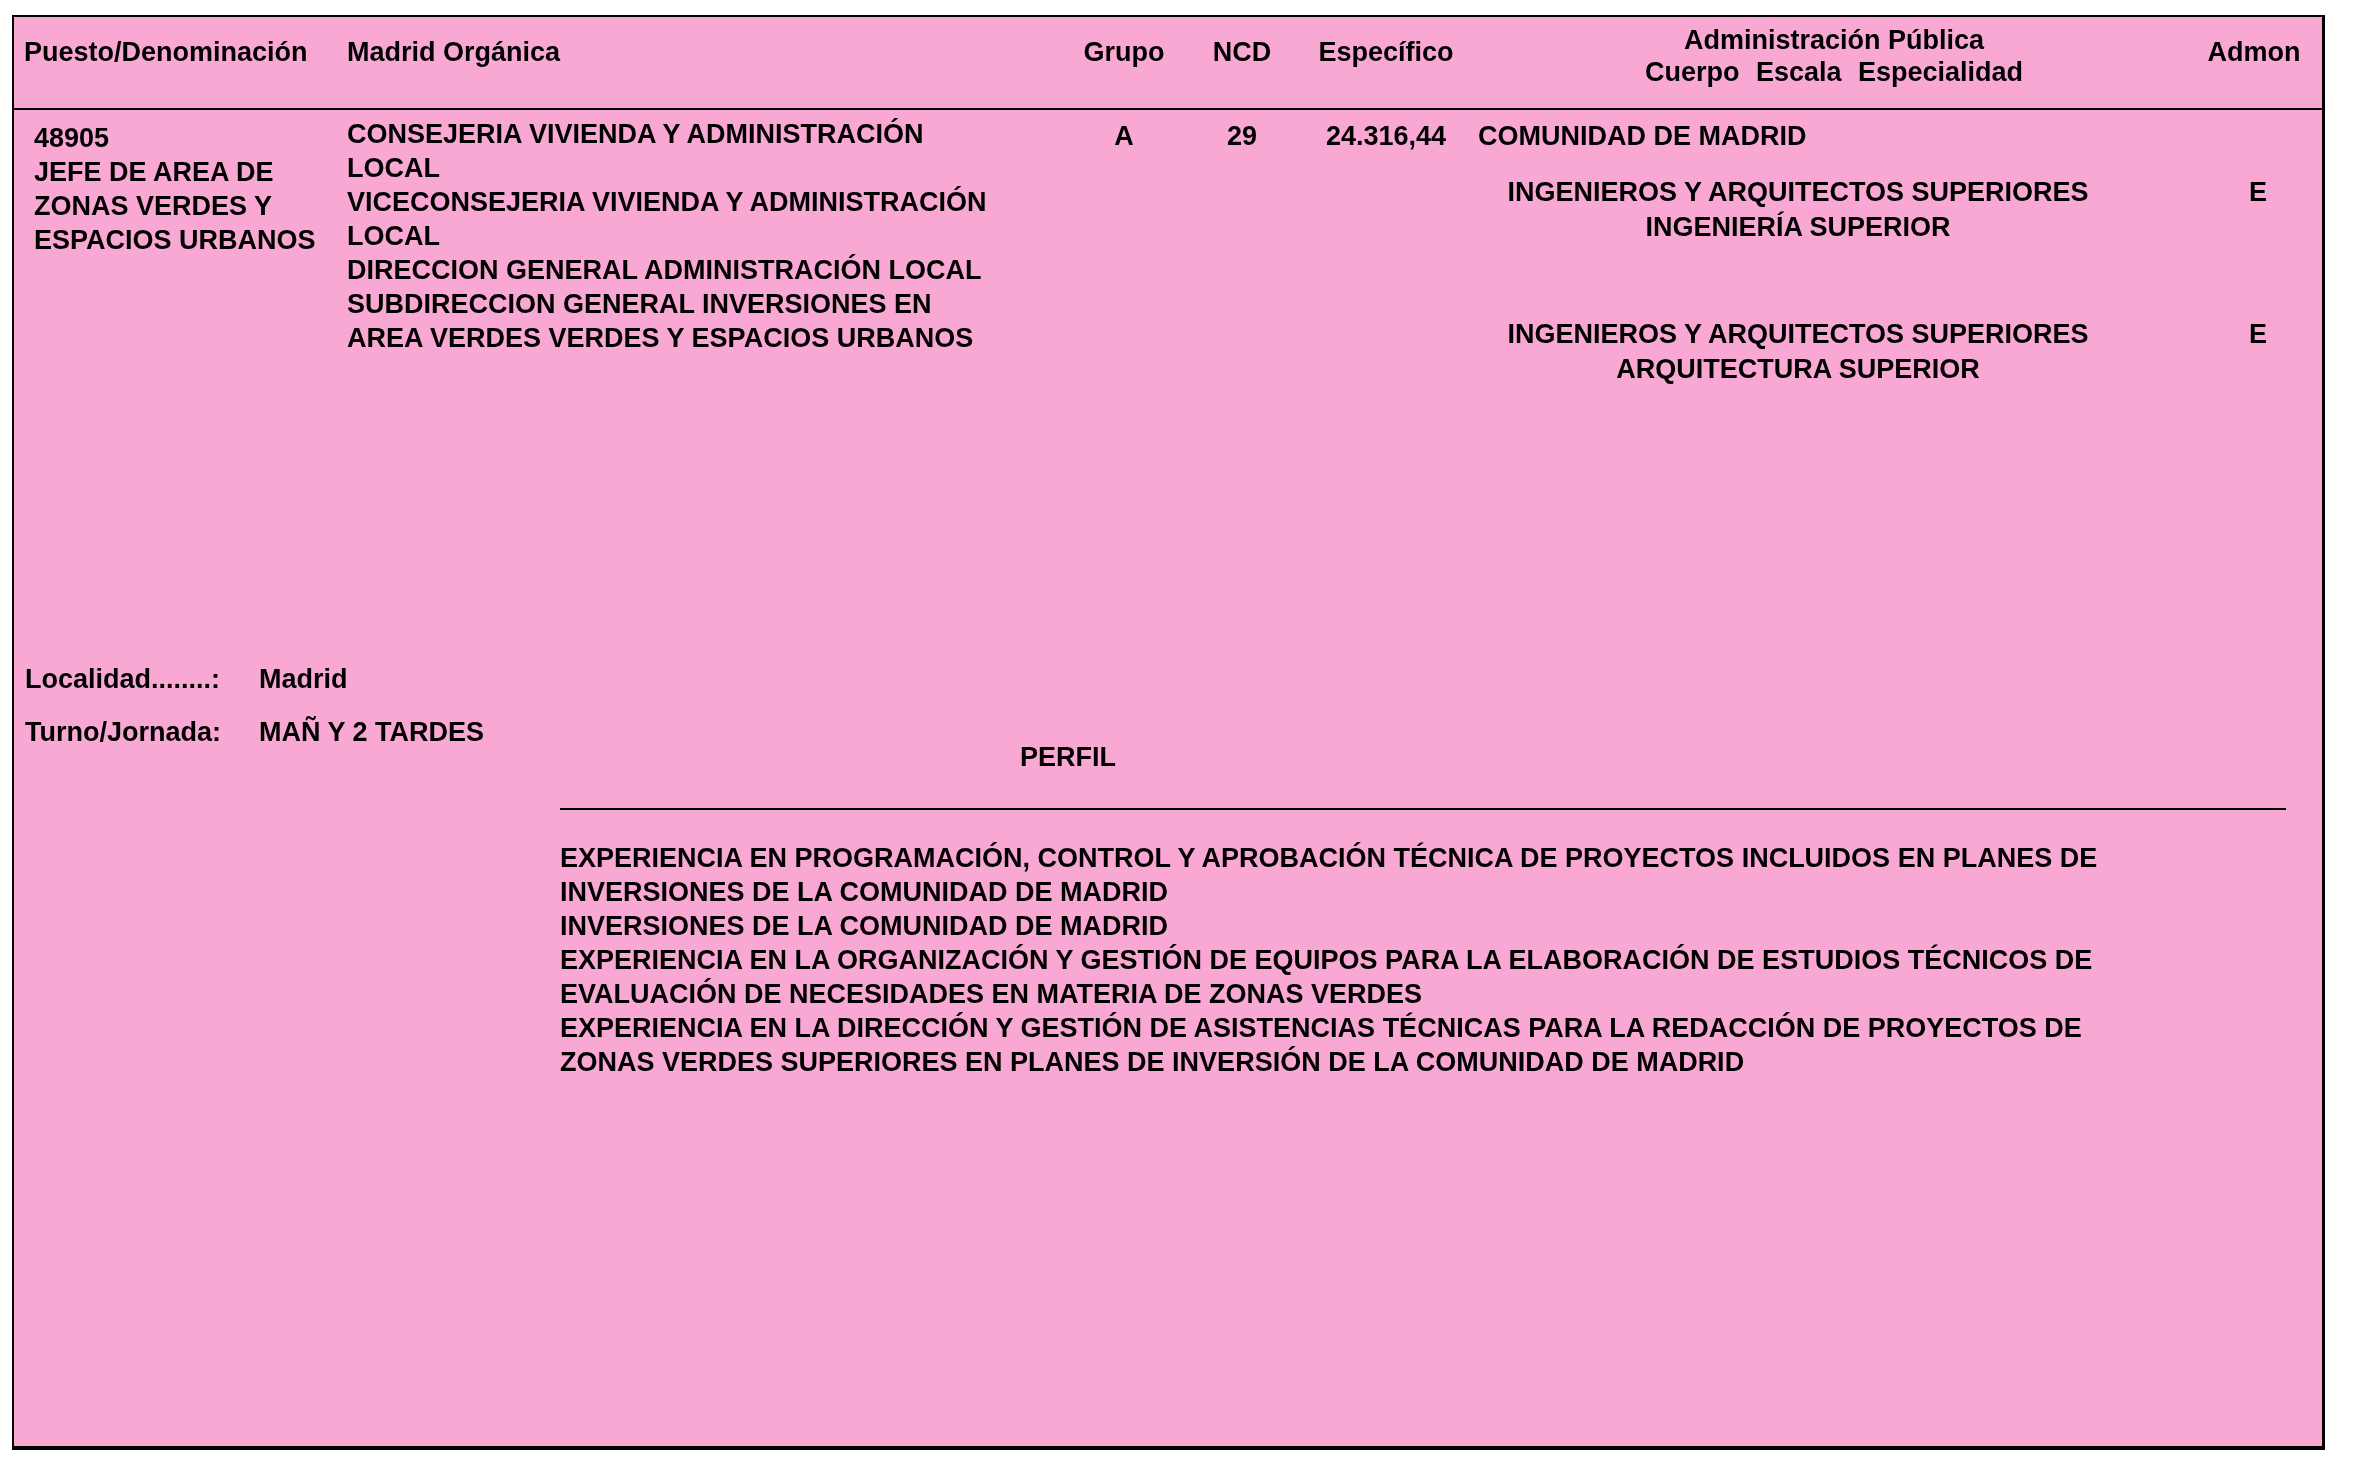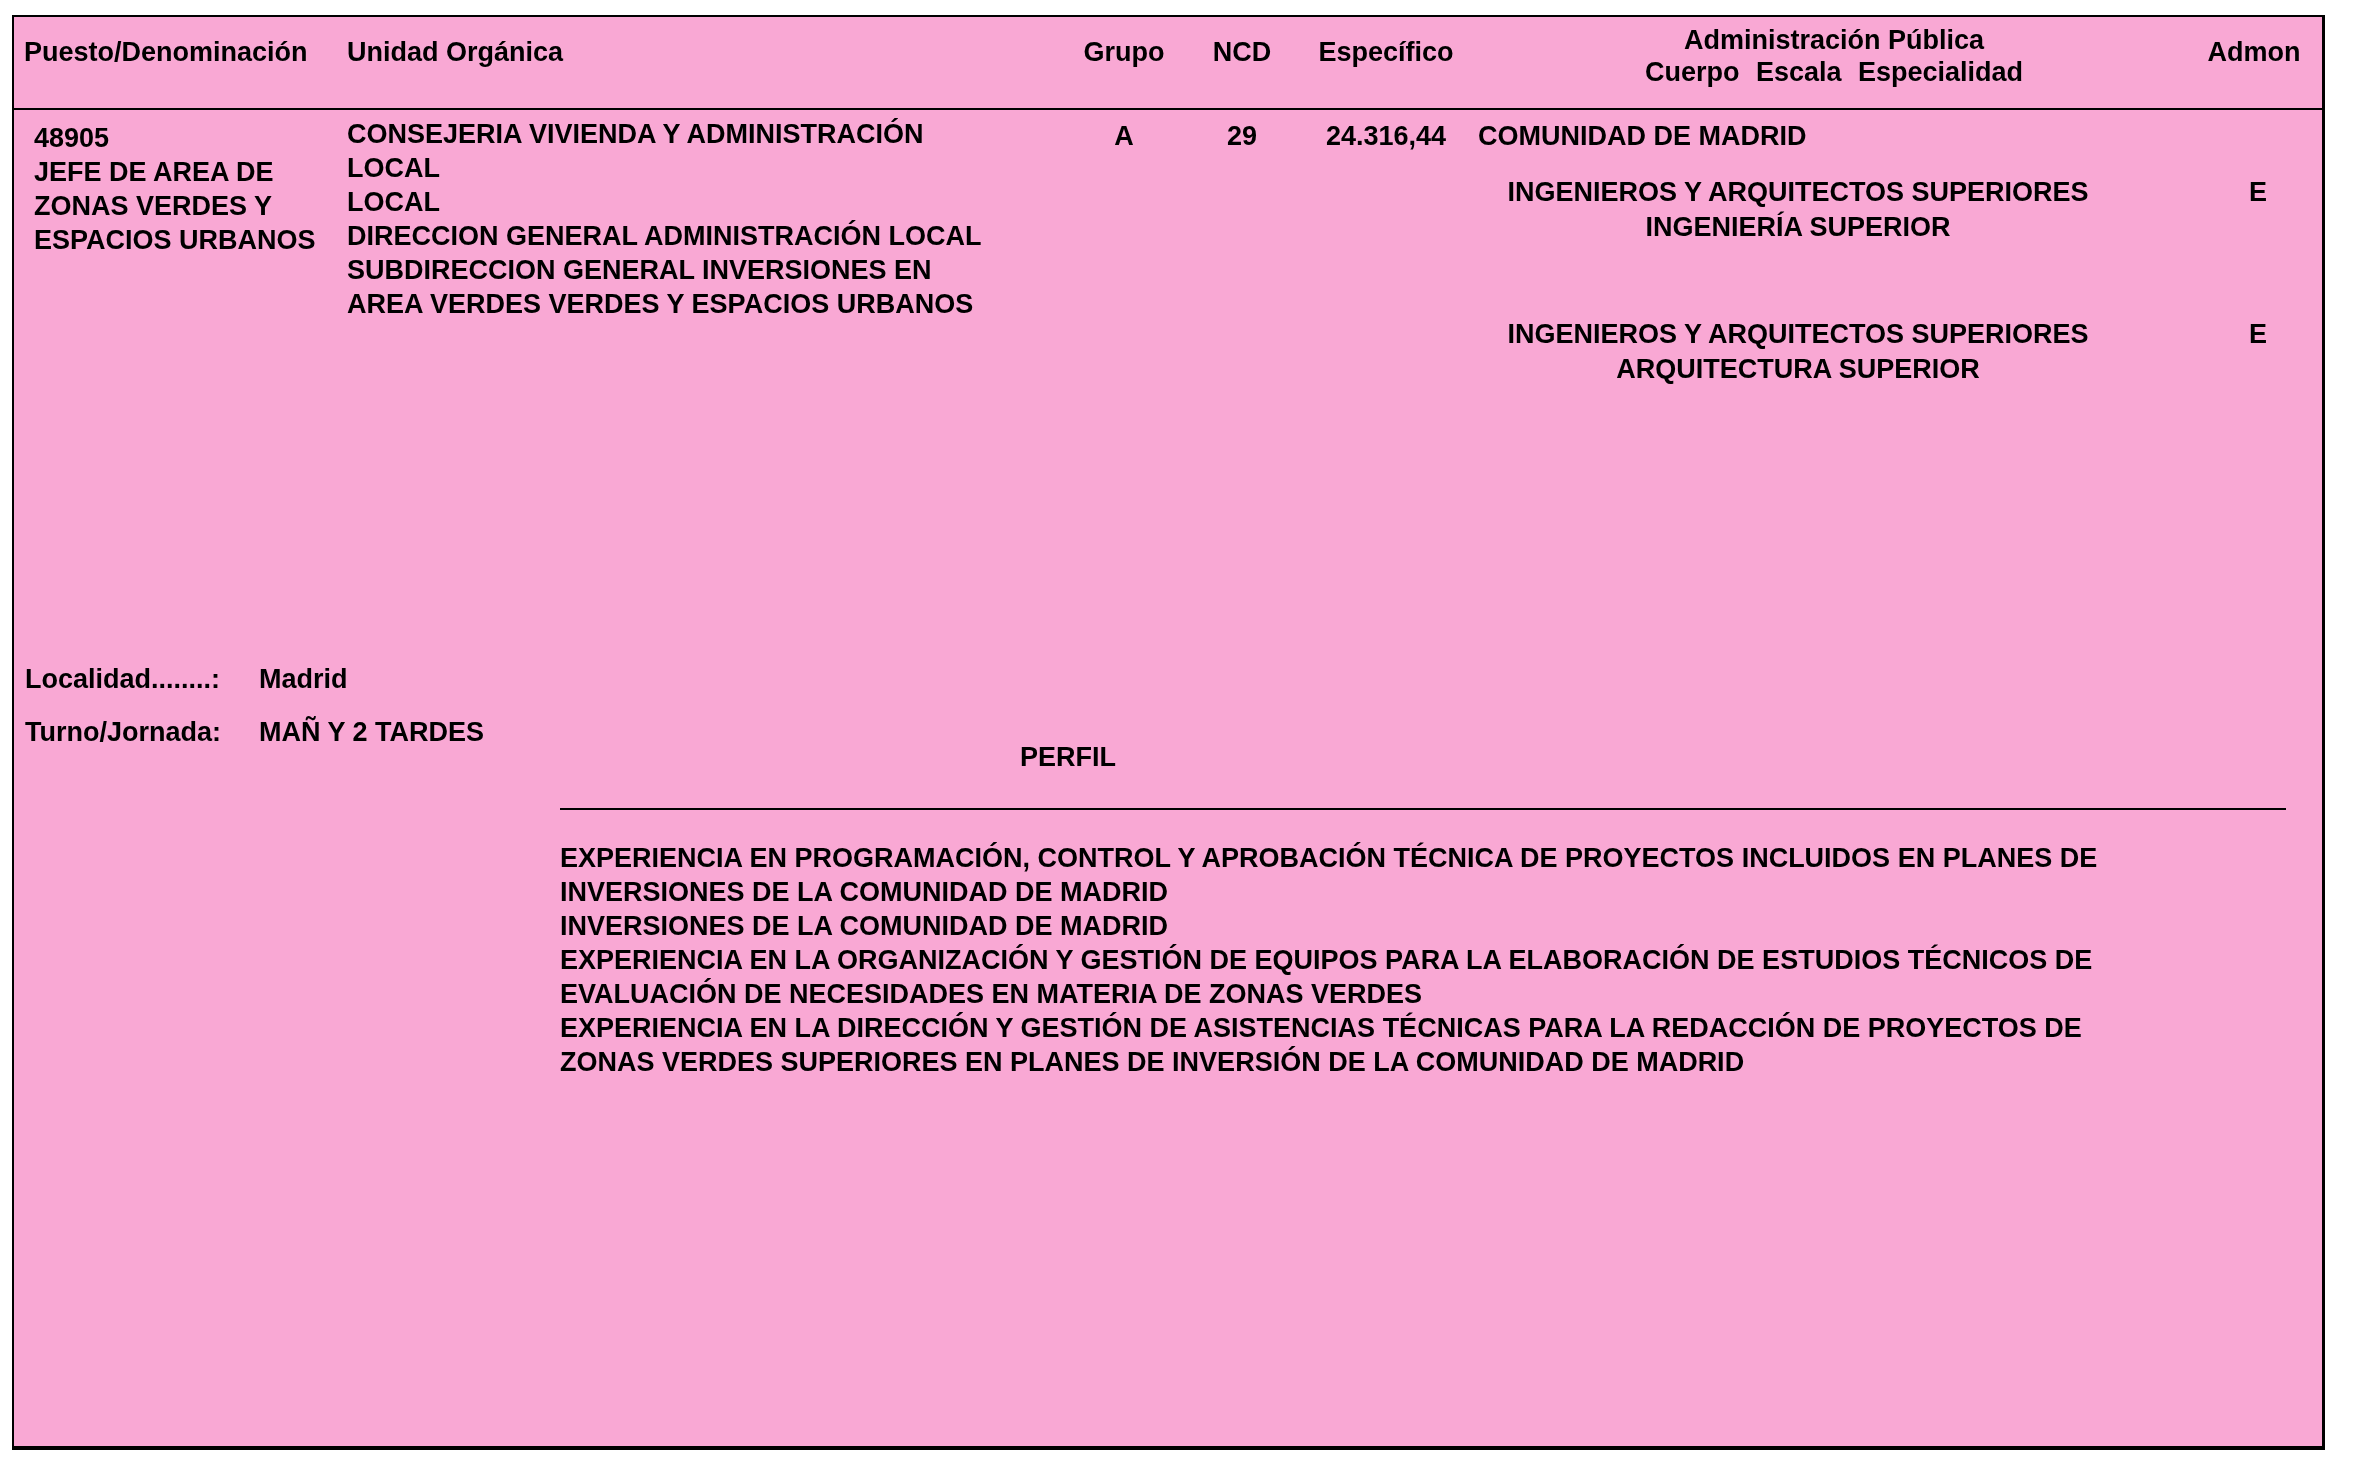--- a/index.html
+++ b/index.html
@@ -27,21 +27,21 @@
   .nowrap{white-space:nowrap;}
 </style>
 </head>
 <body>
 
 <div class="page">
   <div class="sheet">
 
     <div class="hdr-row">
       <div class="abs hdr" style="left:10px;top:18px;">Puesto/Denominación</div>
-      <div class="abs hdr" style="left:333px;top:18px;">Unidad Orgánica</div>
+      <div class="abs hdr" style="left:333px;top:18px;">Madrid Orgánica</div>
       <div class="abs hdr ctr" style="left:1050px;top:18px;width:120px;">Grupo</div>
       <div class="abs hdr ctr" style="left:1168px;top:18px;width:120px;">NCD</div>
       <div class="abs hdr ctr" style="left:1292px;top:18px;width:160px;">Específico</div>
       <div class="abs ctr" style="left:1530px;top:7px;width:580px;line-height:32px;">
         <div class="nowrap">Administración Pública</div>
         <div class="nowrap subspace">Cuerpo Escala Especialidad</div>
       </div>
       <div class="abs hdr ctr" style="left:2180px;top:18px;width:120px;">Admon</div>
     </div>
 
@@ -50,20 +50,21 @@
       <div class="lines">
           <div>JEFE DE AREA DE</div>
           <div>ZONAS VERDES Y</div>
           <div>ESPACIOS URBANOS</div>
         </div>
     </div>
 
     <div class="abs lines" style="left:333px;top:100px;">
         <div>CONSEJERIA VIVIENDA Y ADMINISTRACIÓN</div>
         <div>LOCAL</div>
+        <div>VICECONSEJERIA VIVIENDA Y ADMINISTRACIÓN</div>
         <div>LOCAL</div>
         <div>DIRECCION GENERAL ADMINISTRACIÓN LOCAL</div>
         <div>SUBDIRECCION GENERAL INVERSIONES EN</div>
         <div>AREA VERDES VERDES Y ESPACIOS URBANOS</div>
       </div>
 
     <div class="abs ctr" style="left:1050px;top:102px;width:120px;">A</div>
     <div class="abs ctr" style="left:1168px;top:102px;width:120px;">29</div>
     <div class="abs ctr" style="left:1292px;top:102px;width:160px;">24.316,44</div>
     <div class="abs nowrap" style="left:1464px;top:102px;">COMUNIDAD DE MADRID</div>

